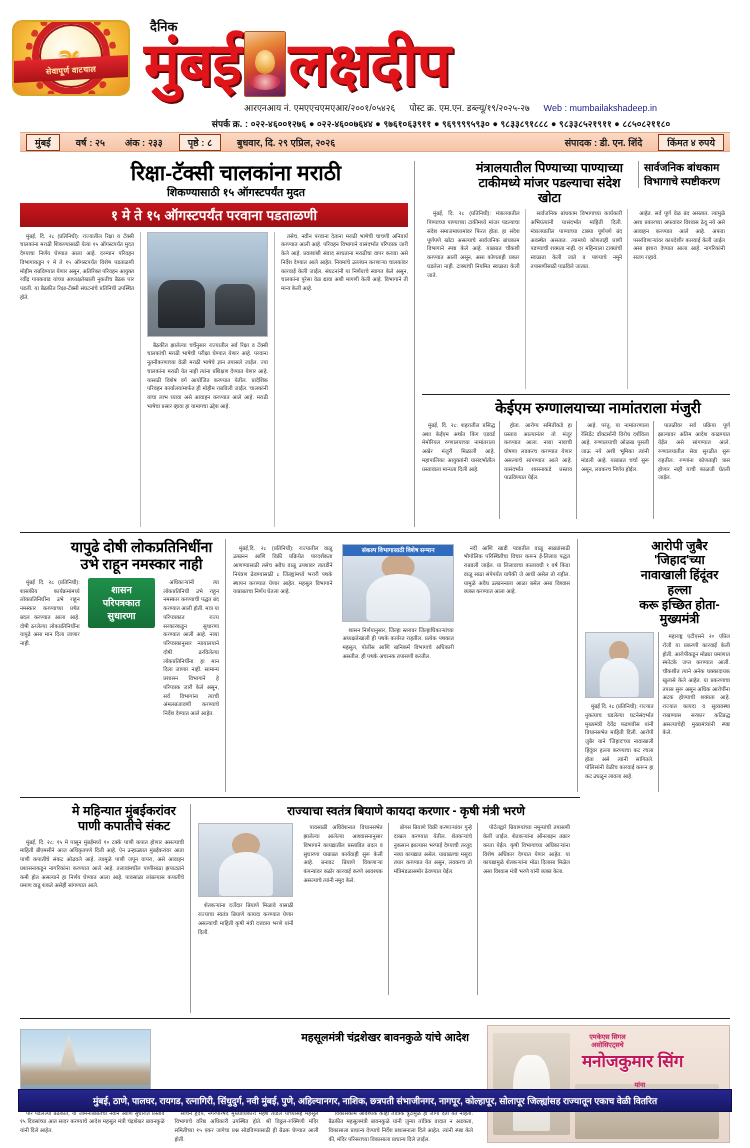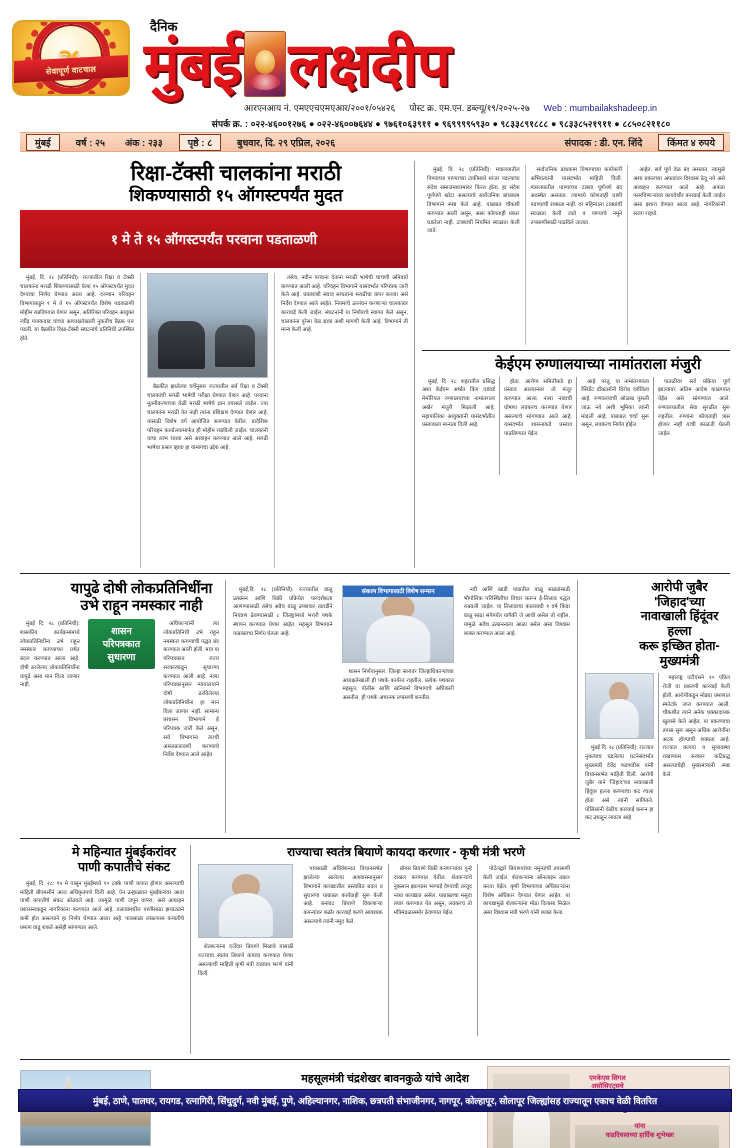--- a/index.html
+++ b/index.html
@@ -97,21 +97,21 @@
   
   .rule { border-top: 1.5px solid #222; }
   .vrule { border-left: 1px solid #999; }
 
   .hl-main {
     font-weight: bold; color:#000; text-align:center; line-height:1.18;margin-left:44px;
   }
   .kicker {
     background: linear-gradient(#c9161c,#9e0f15);
     color:#fff; font-weight:bold; text-align:center;
-    padding: 20px 6px; font-size: 13.5px; letter-spacing:.2px;
+    padding: 3px 6px; font-size: 13.5px; letter-spacing:.2px;
   }
   .body-col {
     font-size: 5.4px; line-height: 1.62; color:#2a2a2a; text-align: justify;
     -webkit-hyphens:auto; hyphens:auto; overflow:hidden;
   }
   .body-col p { margin-bottom: 3px; text-indent: 6px; }
 
   
   .photo { background:#cfd4da; position:relative; overflow:hidden; border:1px solid #b3b9c0; }
   .ph-person {
@@ -170,21 +170,21 @@
   .content { padding: 4px 20px 0 20px; }
 
   .sec { display:flex; }
 
   
   #sec1 { margin-top: 5px; }
   #s1-left { width: 394px; padding-right:6px; }
   #s1-right { width: 316px; padding-left:7px; border-left:1px solid #999; }
 
   .h1-main { font-size: 21px; }
-  .h1-sub  { font-size: 17px; }
+  .h1-sub  { font-size: 11px; }
 
   .s1-cols { display:flex; margin-top:5px; }
   .s1-c1 { width: 120px; padding-right:6px; }
   .s1-c2 { width: 134px; padding:0 6px; border-left:1px solid #bbb;}
   .s1-c3 { width: 134px; padding-left:6px; border-left:1px solid #bbb;}
 
   .s1r-cols { display:flex; }
   .s1r-c { width:50%; padding:0 5px; }
   .s1r-c + .s1r-c { border-left:1px solid #bbb; }
 
@@ -300,20 +300,29 @@
               <p>बैठकीत झालेल्या चर्चेनुसार राज्यातील सर्व रिक्षा व टॅक्सी चालकांची मराठी भाषेची परीक्षा घेण्यात येणार आहे. परवाना नूतनीकरणाच्या वेळी मराठी भाषेचे ज्ञान तपासले जाईल. ज्या चालकांना मराठी येत नाही त्यांना प्रशिक्षण देण्यात येणार आहे. यासाठी विशेष वर्ग आयोजित करण्यात येतील. प्रादेशिक परिवहन कार्यालयांमार्फत ही मोहीम राबविली जाईल. चालकांनी याचा लाभ घ्यावा असे आवाहन करण्यात आले आहे. मराठी भाषेचा प्रसार व्हावा हा यामागचा उद्देश आहे.</p>
             </div>
           </div>
           <div class="s1-c3 body-col" style="height:295px;">
             <p>तसेच, नवीन परवाना देताना मराठी भाषेची चाचणी अनिवार्य करण्यात आली आहे. परिवहन विभागाने यासंदर्भात परिपत्रक जारी केले आहे. प्रवाशांशी संवाद साधताना मराठीचा वापर करावा असे निर्देश देण्यात आले आहेत. नियमांचे उल्लंघन करणाऱ्या चालकांवर कारवाई केली जाईल. संघटनांनी या निर्णयाचे स्वागत केले असून, चालकांना पुरेसा वेळ द्यावा अशी मागणी केली आहे. विभागाने ती मान्य केली आहे.</p>
           </div>
         </div>
       </div>
 
       <div id="s1-right">
+        <div style="display:flex; align-items:flex-start;">
+          <div style="flex:1; padding-right:5px;">
+            <div class="hl-main" style="font-size:12.5px;">मंत्रालयातील पिण्याच्या पाण्याच्या</div>
+            <div class="hl-main" style="font-size:12.5px;">टाकीमध्ये मांजर पडल्याचा संदेश खोटा</div>
+          </div>
+          <div style="width:92px; border-left:1px solid #999; padding-left:5px;">
+            <div style="font-size:10.5px; font-weight:bold; line-height:1.3;">सार्वजनिक बांधकाम विभागाचे स्पष्टीकरण</div>
+          </div>
+        </div>
 
         <div class="s1r-cols" style="margin-top:4px;">
           <div class="s1r-c body-col" style="width:33.3%; height:180px;">
             <p>मुंबई, दि. २८ (प्रतिनिधी): मंत्रालयातील पिण्याच्या पाण्याच्या टाकीमध्ये मांजर पडल्याचा संदेश समाजमाध्यमांवर फिरत होता. हा संदेश पूर्णपणे खोटा असल्याचे सार्वजनिक बांधकाम विभागाने स्पष्ट केले आहे. याबाबत चौकशी करण्यात आली असून, असा कोणताही प्रकार घडलेला नाही. टाक्यांची नियमित स्वच्छता केली जाते.</p>
           </div>
           <div class="s1r-c body-col" style="width:33.3%; height:180px;">
             <p>सार्वजनिक बांधकाम विभागाच्या कार्यकारी अभियंत्यांनी यासंदर्भात माहिती दिली. मंत्रालयातील पाण्याच्या टाक्या पूर्णपणे बंद अवस्थेत असतात. त्यामध्ये कोणताही प्राणी पडण्याची शक्यता नाही. दर महिन्याला टाक्यांची स्वच्छता केली जाते व पाण्याचे नमुने तपासणीसाठी पाठविले जातात.</p>
           </div>
           <div class="s1r-c body-col" style="width:33.4%; height:180px;">
             <p>आहेत. सर्व पूर्ण वेळ बंद असतात. त्यामुळे अशा प्रकारच्या अफवांवर विश्वास ठेवू नये असे आवाहन करण्यात आले आहे. अफवा पसरविणाऱ्यांवर कायदेशीर कारवाई केली जाईल असा इशारा देण्यात आला आहे. नागरिकांनी सजग राहावे.</p>

